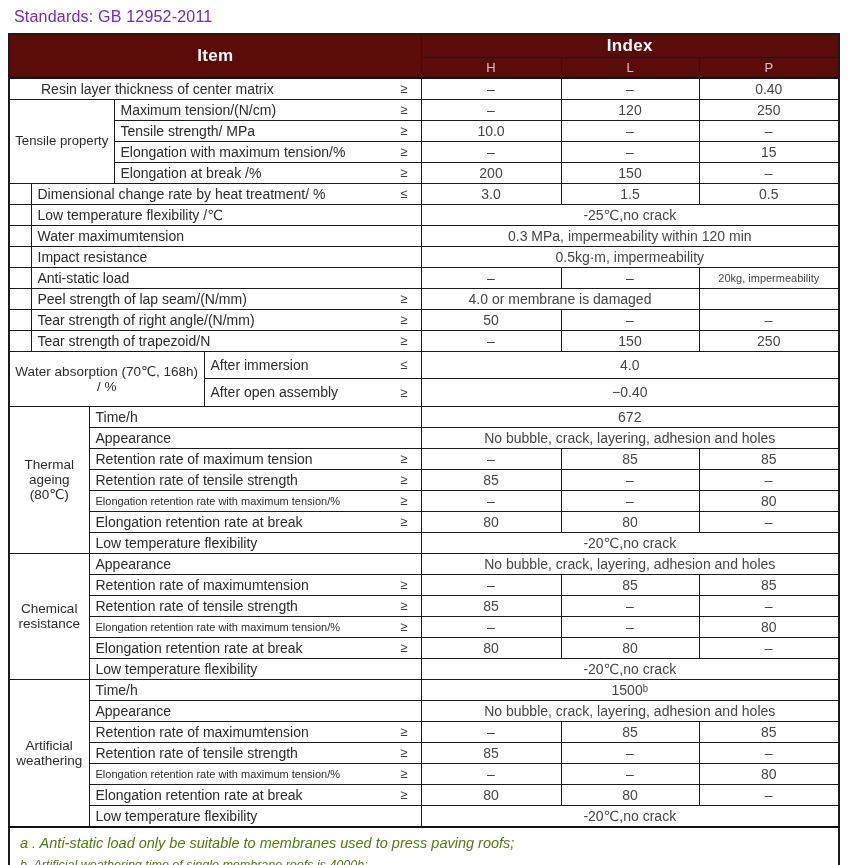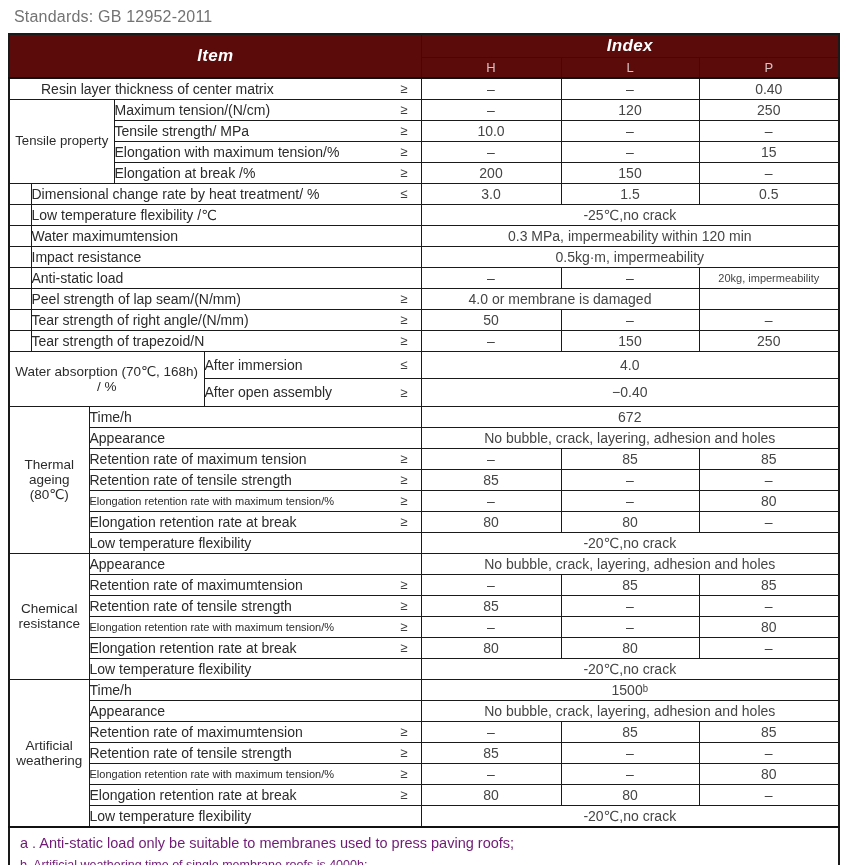--- a/index.html
+++ b/index.html
@@ -1,37 +1,37 @@
 <!DOCTYPE html>
 <html><head>
 <meta charset="utf-8">
 <style>
   html,body{margin:0;padding:0;background:#ffffff;font-family:"Liberation Sans","DejaVu Sans",sans-serif;color:#2b2b2b;}
   .page{width:848px;height:865px;background:#fff;overflow:hidden;}
-  .title{font-size:16px;color:#737373;margin:8px 0 7px 14px;letter-spacing:.2px;}
+  .title{font-size:16px;color:#6d28d9;margin:8px 0 7px 14px;letter-spacing:.2px;}
   table.spec{border-collapse:collapse;table-layout:fixed;width:830px;margin-left:8px;border:2px solid #1a1a1a;font-size:14px;}
   td,th{border:1px solid #1a1a1a;padding:0;height:20px;vertical-align:middle;overflow:hidden;}
   thead th{background:#5c0b0b;color:#ffffff;}
-  thead tr.r1{height:23px;font-style:italic;}
+  thead tr.r1{height:23px;}
   thead tr.r2 th{height:19px;}
   th.item-hdr,th.index-hdr{font-size:17px;font-weight:bold;letter-spacing:.3px;}
   th.grade{font-size:13px;font-weight:normal;color:#d9c2c2;}
   thead tr.r2 th, th.item-hdr{border-bottom:2px solid #111;}
-  td.item{text-align:left;padding-left:0;}
+  td.item{text-align:left;padding-left:6px;}
   td.indent{padding-left:31px;}
   td.cat{text-align:center;line-height:1.12;font-size:13.5px;padding:12px 2px;}
   td.nowrap{white-space:nowrap;font-size:13.2px;}
   td.val{text-align:center;color:#454545;}
   td.fit{font-size:11px;white-space:nowrap;margin-top:45px;}
   .labwrap{display:flex;justify-content:space-between;align-items:center;padding-right:13px;gap:44px;}
   .lab{text-align:left;}
   td.small .lab{font-size:11px;}
   .sym{font-size:13px;color:#3d3d3d;margin-left:4px;flex:0 0 auto;}
   tfoot td{border-top:2px solid #111;height:auto;text-align:left;padding:3px 10px 4px 10px;}
-  .note{font-size:12.5px;line-height:21px;color:#701a75;}
+  .note{font-size:12.5px;line-height:21px;color:#4d7c0f;font-style:italic;}
   .note-a{font-size:14.5px;line-height:24px;}
 </style>
 </head>
 <body>
 
 <div class="page">
   <div class="title">Standards: GB 12952-2011</div>
 
   <table class="spec">
     <colgroup>

